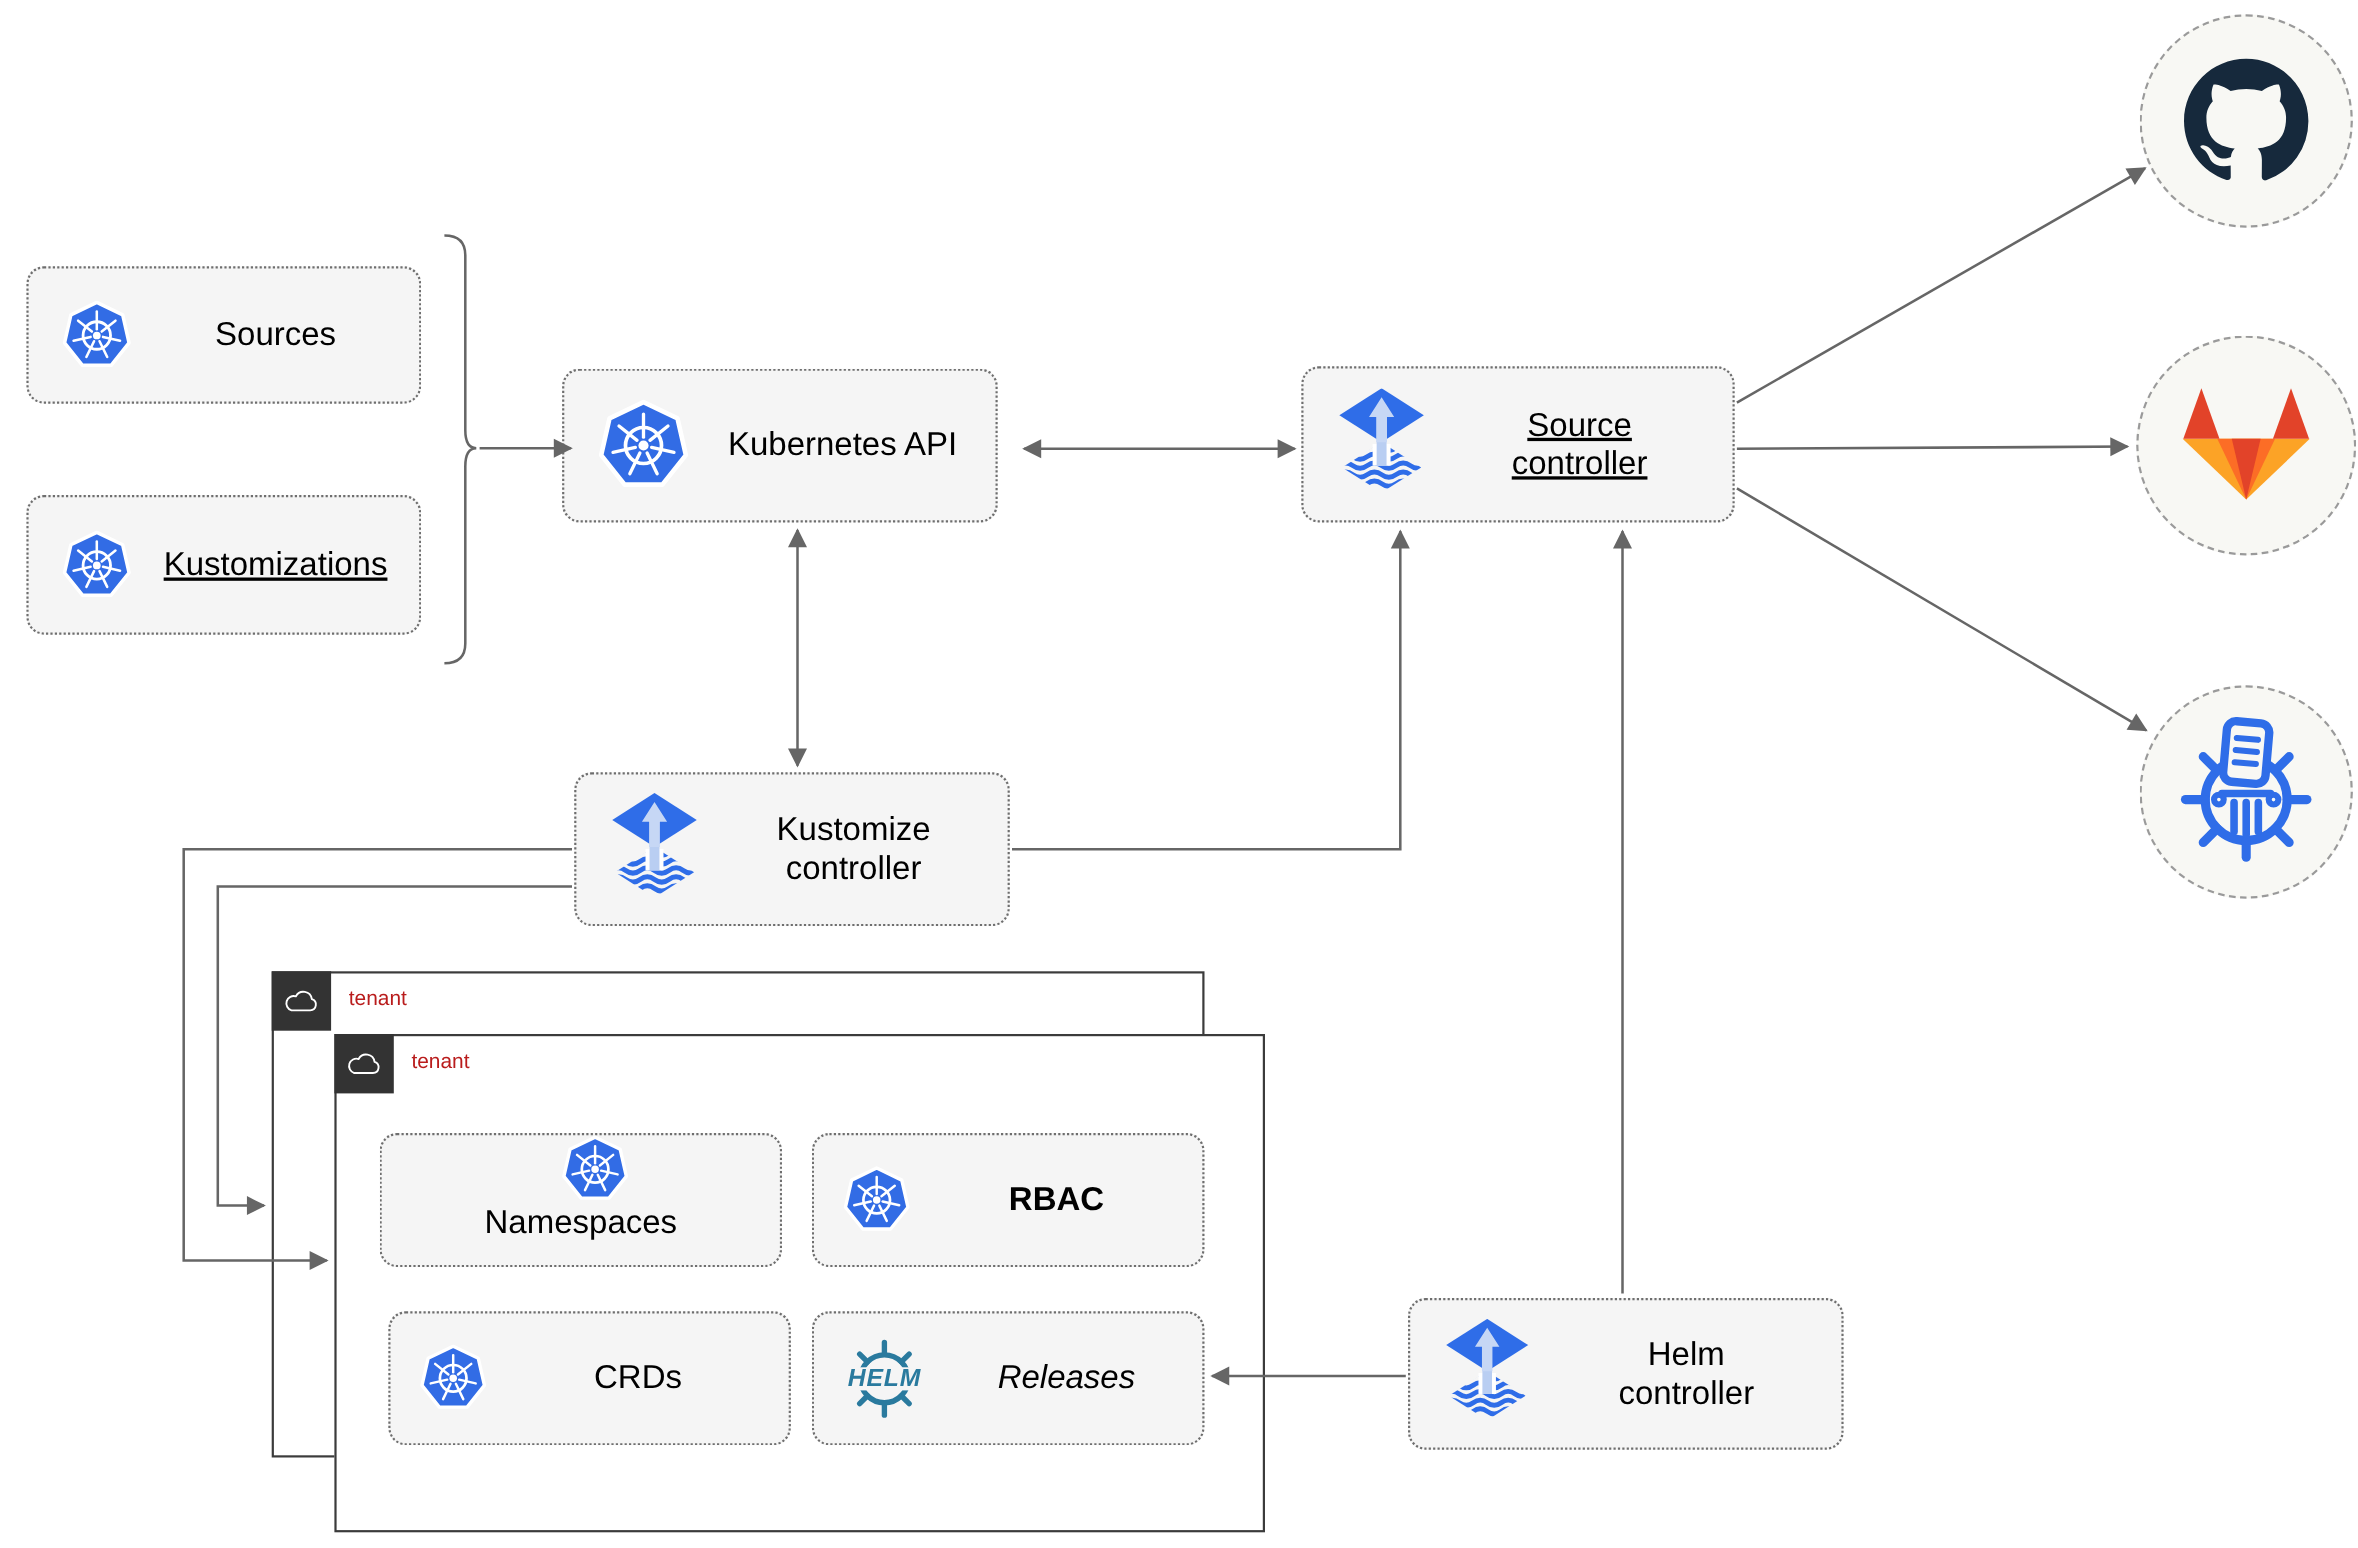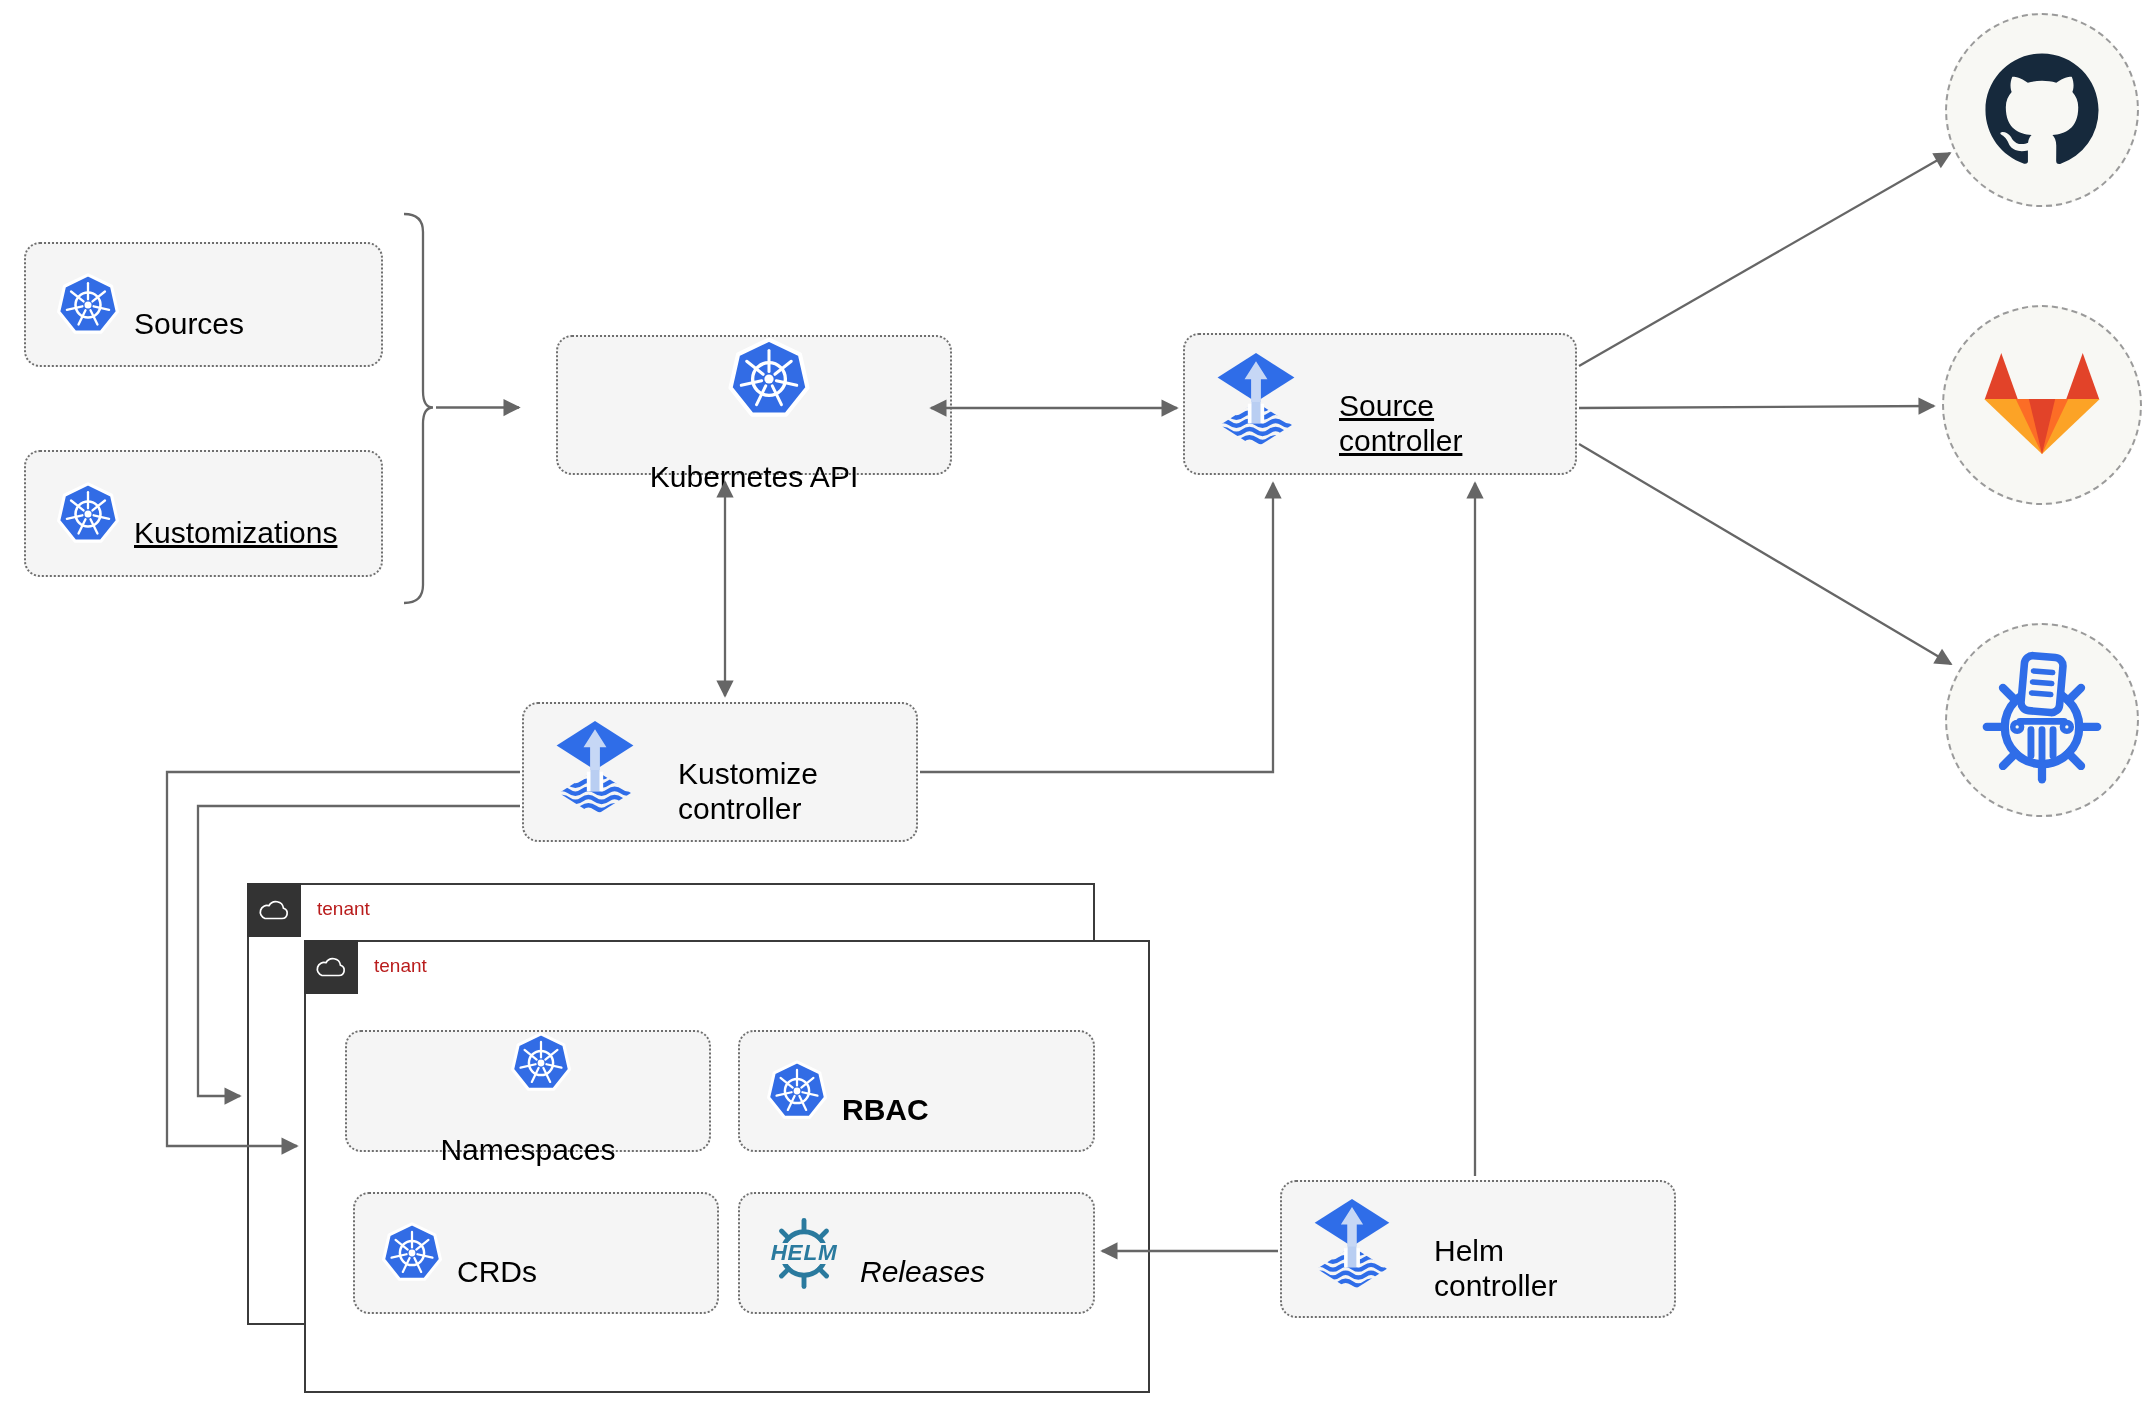--- a/index.html
+++ b/index.html
@@ -3,21 +3,21 @@
 <meta charset="utf-8">
 <style>
   html,body{margin:0;padding:0;background:#ffffff;}
   #canvas{position:relative;width:2144px;height:1407px;background:#ffffff;overflow:hidden;
           font-family:"Liberation Sans",sans-serif;}
 
   
   .node{position:absolute;background:#f5f5f5;border:2px dotted #6e6e6e;border-radius:16px;
         display:flex;align-items:center;box-sizing:border-box;}
   .nicon{flex:0 0 auto;margin-left:30px;display:flex;align-items:center;}
-  .nlabel{flex:1;text-align:left;font-size:30px;color:#000;line-height:1.18;padding:0 14px;margin-top:38px;}
+  .nlabel{flex:1;text-align:center;font-size:30px;color:#000;line-height:1.18;padding:0 14px;}
   .two-line .nlabel{padding:0 42px;}
 
   
   .tenant{position:absolute;background:#ffffff;border:2px solid #3b3b3b;box-sizing:border-box;}
   .badge{position:absolute;top:-2px;left:-2px;width:54px;height:54px;background:#333333;
          display:flex;align-items:center;justify-content:center;}
   .tenant-label{position:absolute;left:68px;top:13px;font-size:19px;color:#b91c1c;}
 
   
   .remote{position:absolute;border-radius:50%;background:#f8f8f4;border:2.5px dashed #9a9a9a;
@@ -158,21 +158,21 @@
 
   <div class="node" style="left:24px;top:450px;width:359px;height:127px;text-decoration:underline;">
     <span class="nicon">
       <svg width="64" height="64" viewBox="0 0 100 100">
           <use href="#k8s"></use>
         </svg>
       </span>
     <span class="nlabel">Kustomizations</span>
   </div>
 
-  <div class="node" style="left:556px;top:335px;width:396px;height:140px;flex-direction:column;">
+  <div class="node" style="left:511px;top:335px;width:396px;height:140px;">
     <span class="nicon">
       <svg width="84" height="84" viewBox="0 0 100 100">
           <use href="#k8s"></use>
         </svg>
       </span>
     <span class="nlabel">Kubernetes API</span>
   </div>
 
   <div class="node two-line" style="left:1183px;top:333px;width:394px;height:142px;text-decoration:underline;">
     <span class="nicon">

